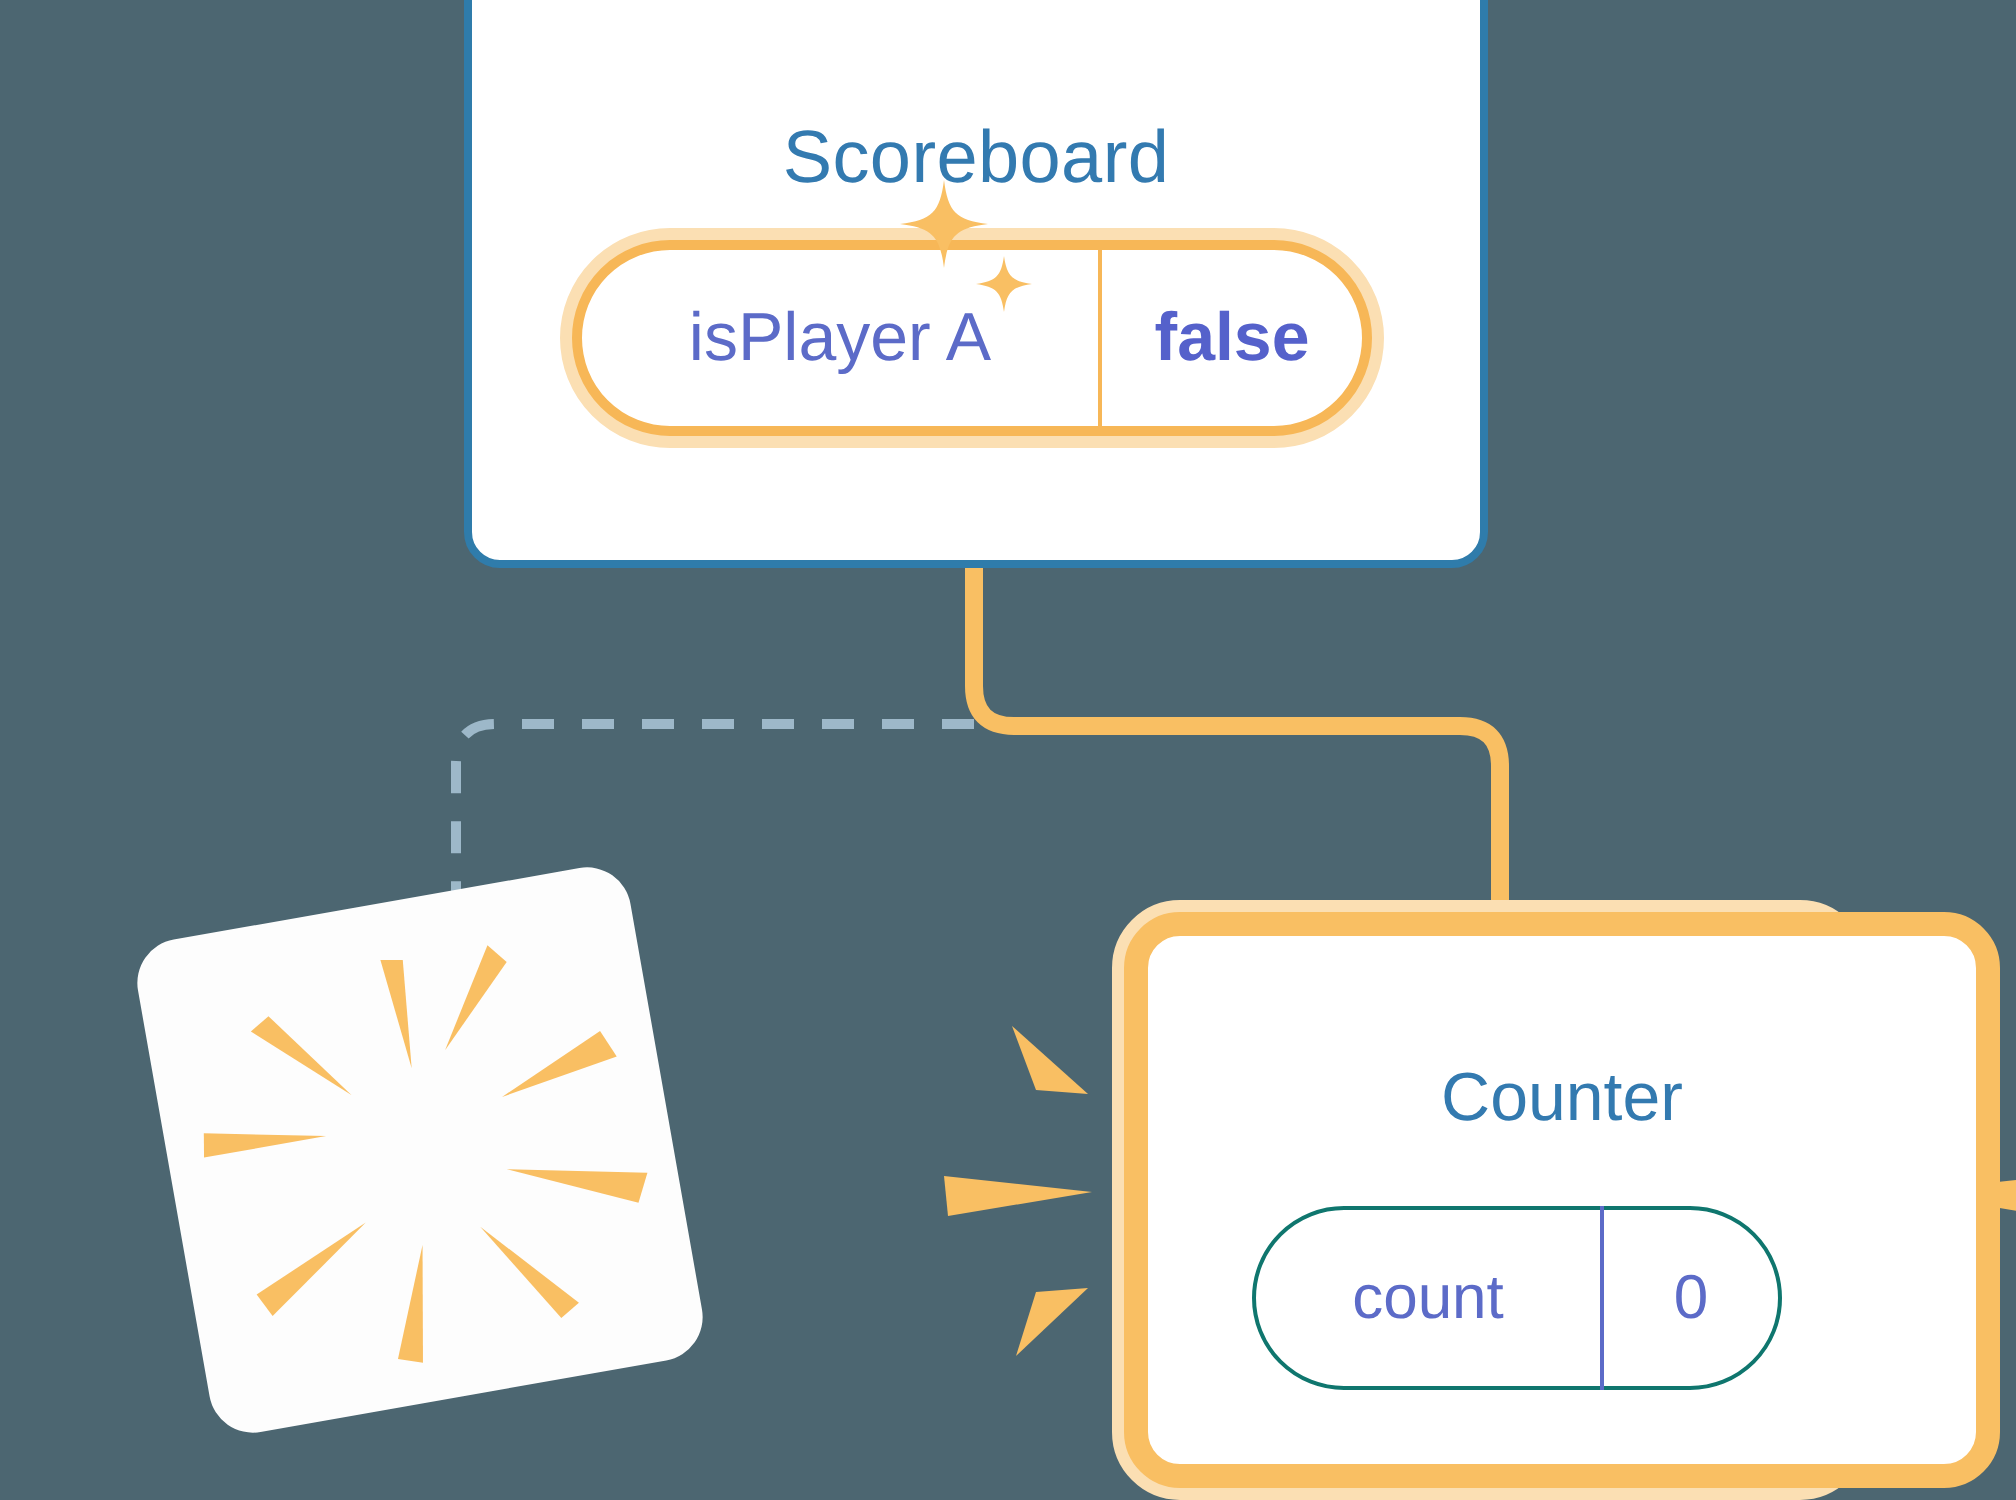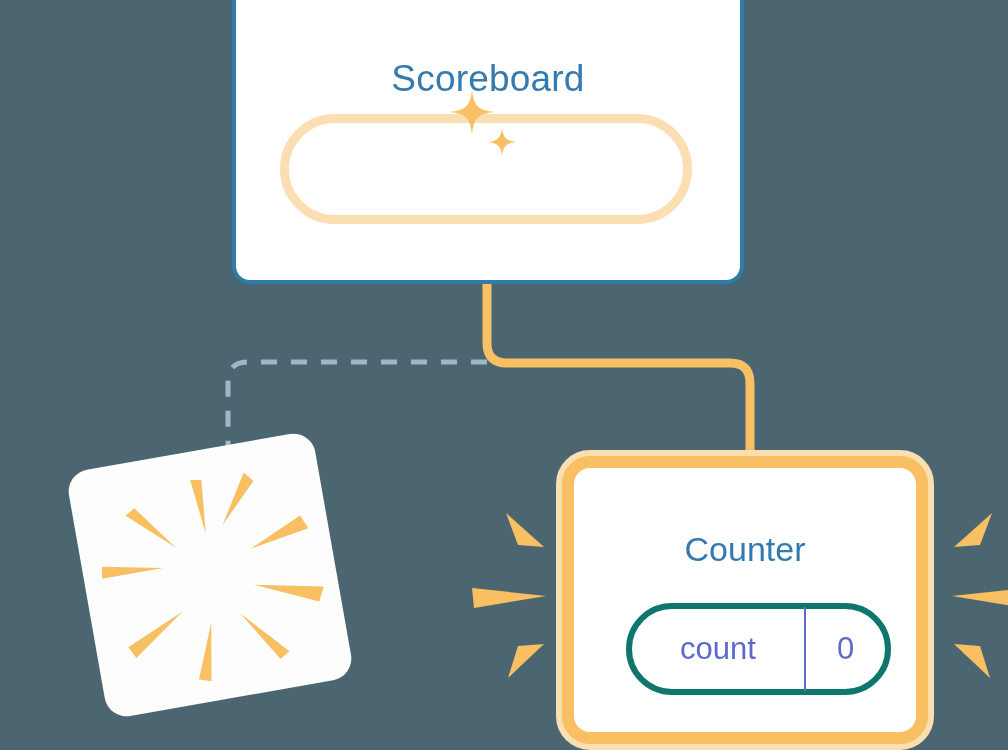--- a/index.html
+++ b/index.html
@@ -135,21 +135,21 @@
     width: 378px;
     height: 300px;
     box-sizing: border-box;
     border: 8px solid #fbdfb3;
     border-radius: 34px;
   }
   #counter-inner {
     position: absolute;
     left: 6px;
     top: 6px;
-    width: 366px;
+    width: 438px;
     height: 288px;
     box-sizing: border-box;
     background: #ffffff;
     border: 12px solid #f9bf63;
     border-radius: 28px;
   }
   #counter-title {
     position: absolute;
     left: 0;
     top: 62px;
@@ -158,21 +158,21 @@
     font-size: 34px;
     color: #337ab0;
   }
   #counter-pill {
     position: absolute;
     left: 52px;
     top: 135px;
     width: 265px;
     height: 92px;
     box-sizing: border-box;
-    border: 6px solid #0f766e;
+    border: 2px solid #0f766e;
     border-radius: 46px;
     display: flex;
     align-items: stretch;
     background: #ffffff;
   }
   #counter-pill .pill-key {
     flex: 0 0 172px;
     display: flex;
     align-items: center;
     justify-content: center;
@@ -242,20 +242,25 @@
     <path d="M 487 362 L 248 362 Q 228 362 228 382 L 228 486" fill="none" stroke="#9db8c9" stroke-width="5" stroke-dasharray="16 14" stroke-linecap="butt"></path>
 
     <path d="M 487 283 L 487 343 Q 487 363 507 363 L 730 363 Q 750 363 750 383 L 750 460" fill="none" stroke="#f9bf63" stroke-width="9" stroke-linecap="butt"></path>
   </svg>
 
   <div id="scoreboard-card">
     <div id="scoreboard-title">Scoreboard</div>
 
     <div id="scoreboard-pill-wrap">
       <div id="scoreboard-pill-glow"></div>
+      <div id="scoreboard-pill">
+        <div class="pill-key">isPlayer A</div>
+        <div class="pill-divider"></div>
+        <div class="pill-val">false</div>
+      </div>
     </div>
   </div>
 
   <svg id="sparkles" viewBox="0 0 90 90" width="90" height="90">
     <path d="M 34 2 C 36 18 40 22 56 24 C 40 26 36 30 34 46 C 32 30 28 26 12 24 C 28 22 32 18 34 2 Z" fill="#f9bf63"></path>
     <path d="M 64 40 C 65.4 50 68 52.6 78 54 C 68 55.4 65.4 58 64 68 C 62.6 58 60 55.4 50 54 C 60 52.6 62.6 50 64 40 Z" fill="#f9bf63"></path>
   </svg>
 
   <svg class="burst-left" viewBox="0 0 90 190" width="90" height="190">
     <path d="M 38 13 L 76 47 L 50 45 Z" fill="#f9bf63"></path>

